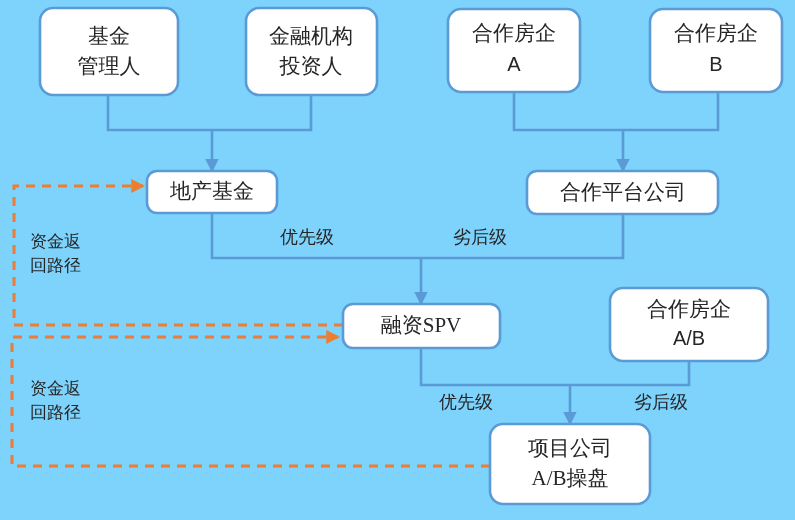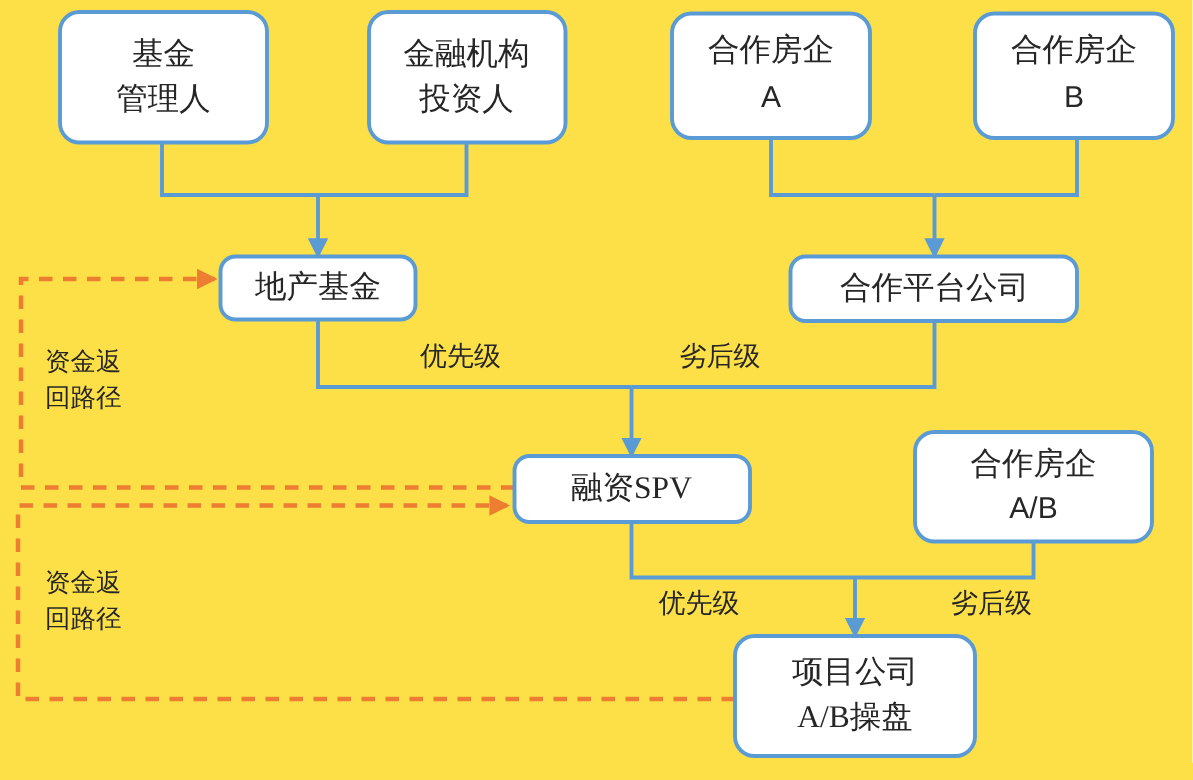--- a/index.html
+++ b/index.html
@@ -7,21 +7,21 @@
     padding: 0;
     background: #ffffff;
   }
   body {
     font-family: "Liberation Sans", "DejaVu Sans", sans-serif;
   }
   #diagram-root {
     position: relative;
     width: 795px;
     height: 520px;
-    background: #fde047;
+    background: #7dd3fc;
     overflow: hidden;
   }
   svg.canvas {
     position: absolute;
     left: 0;
     top: 0;
     width: 795px;
     height: 520px;
   }
   .node-box {

